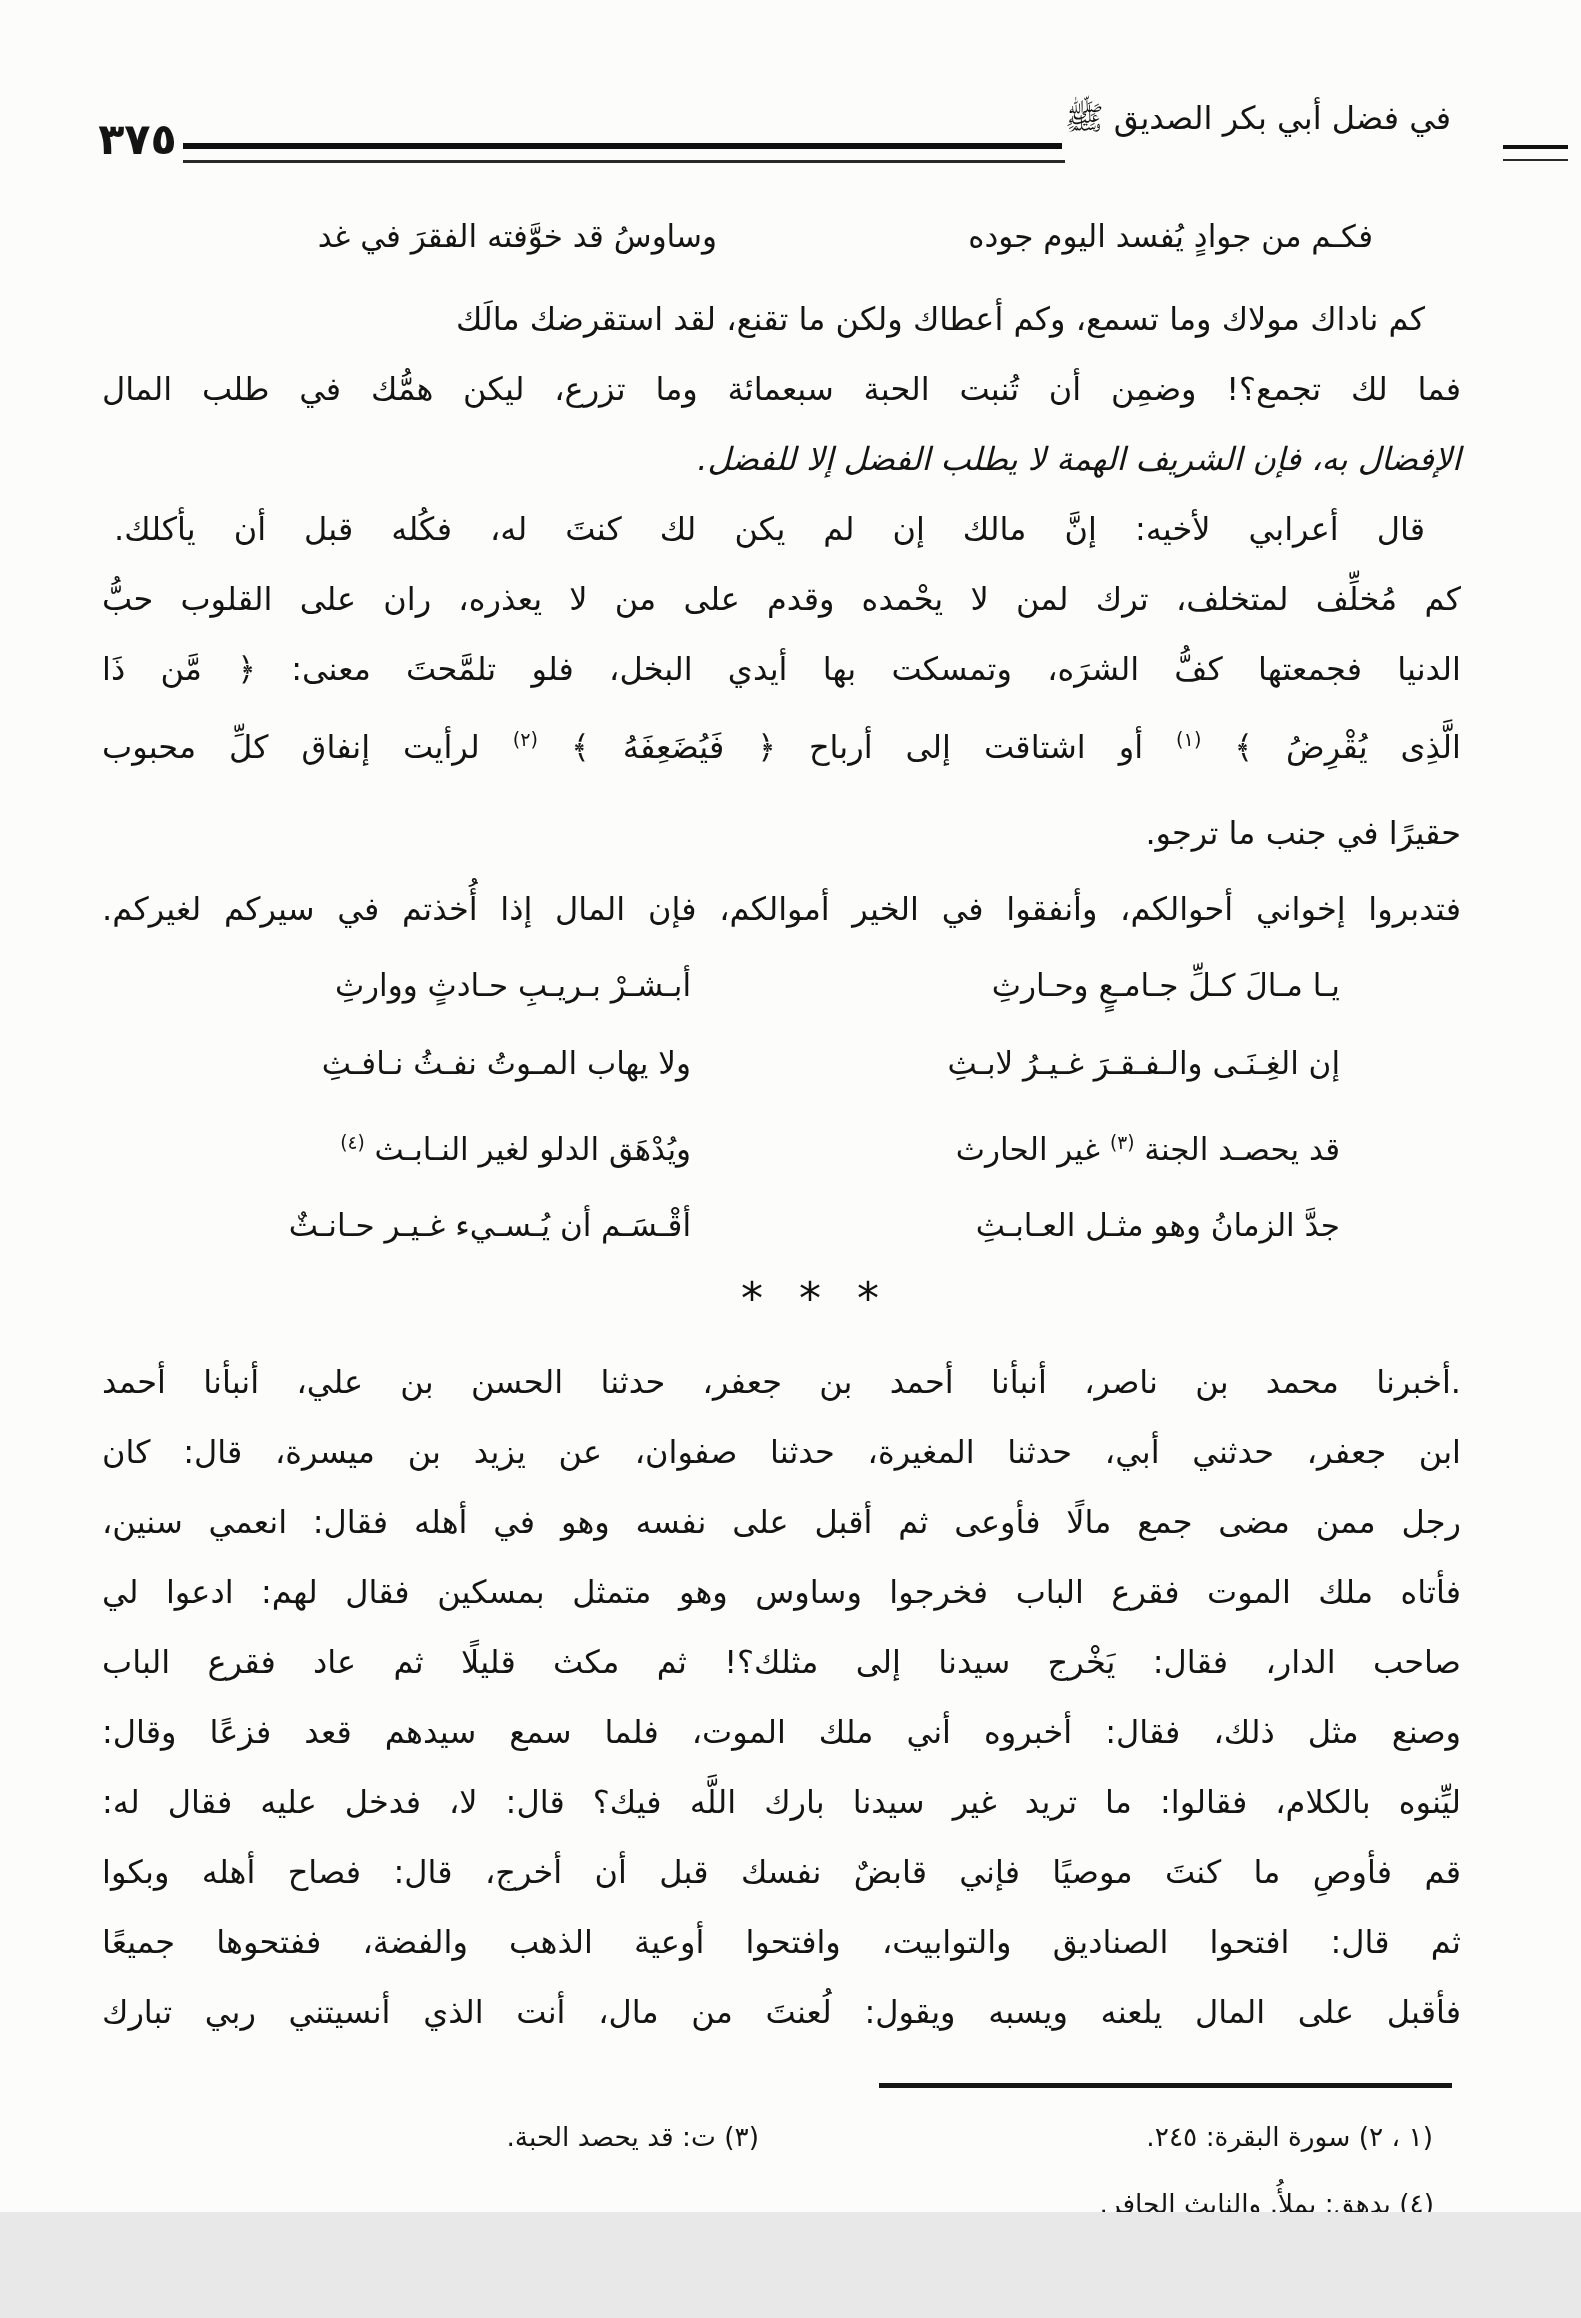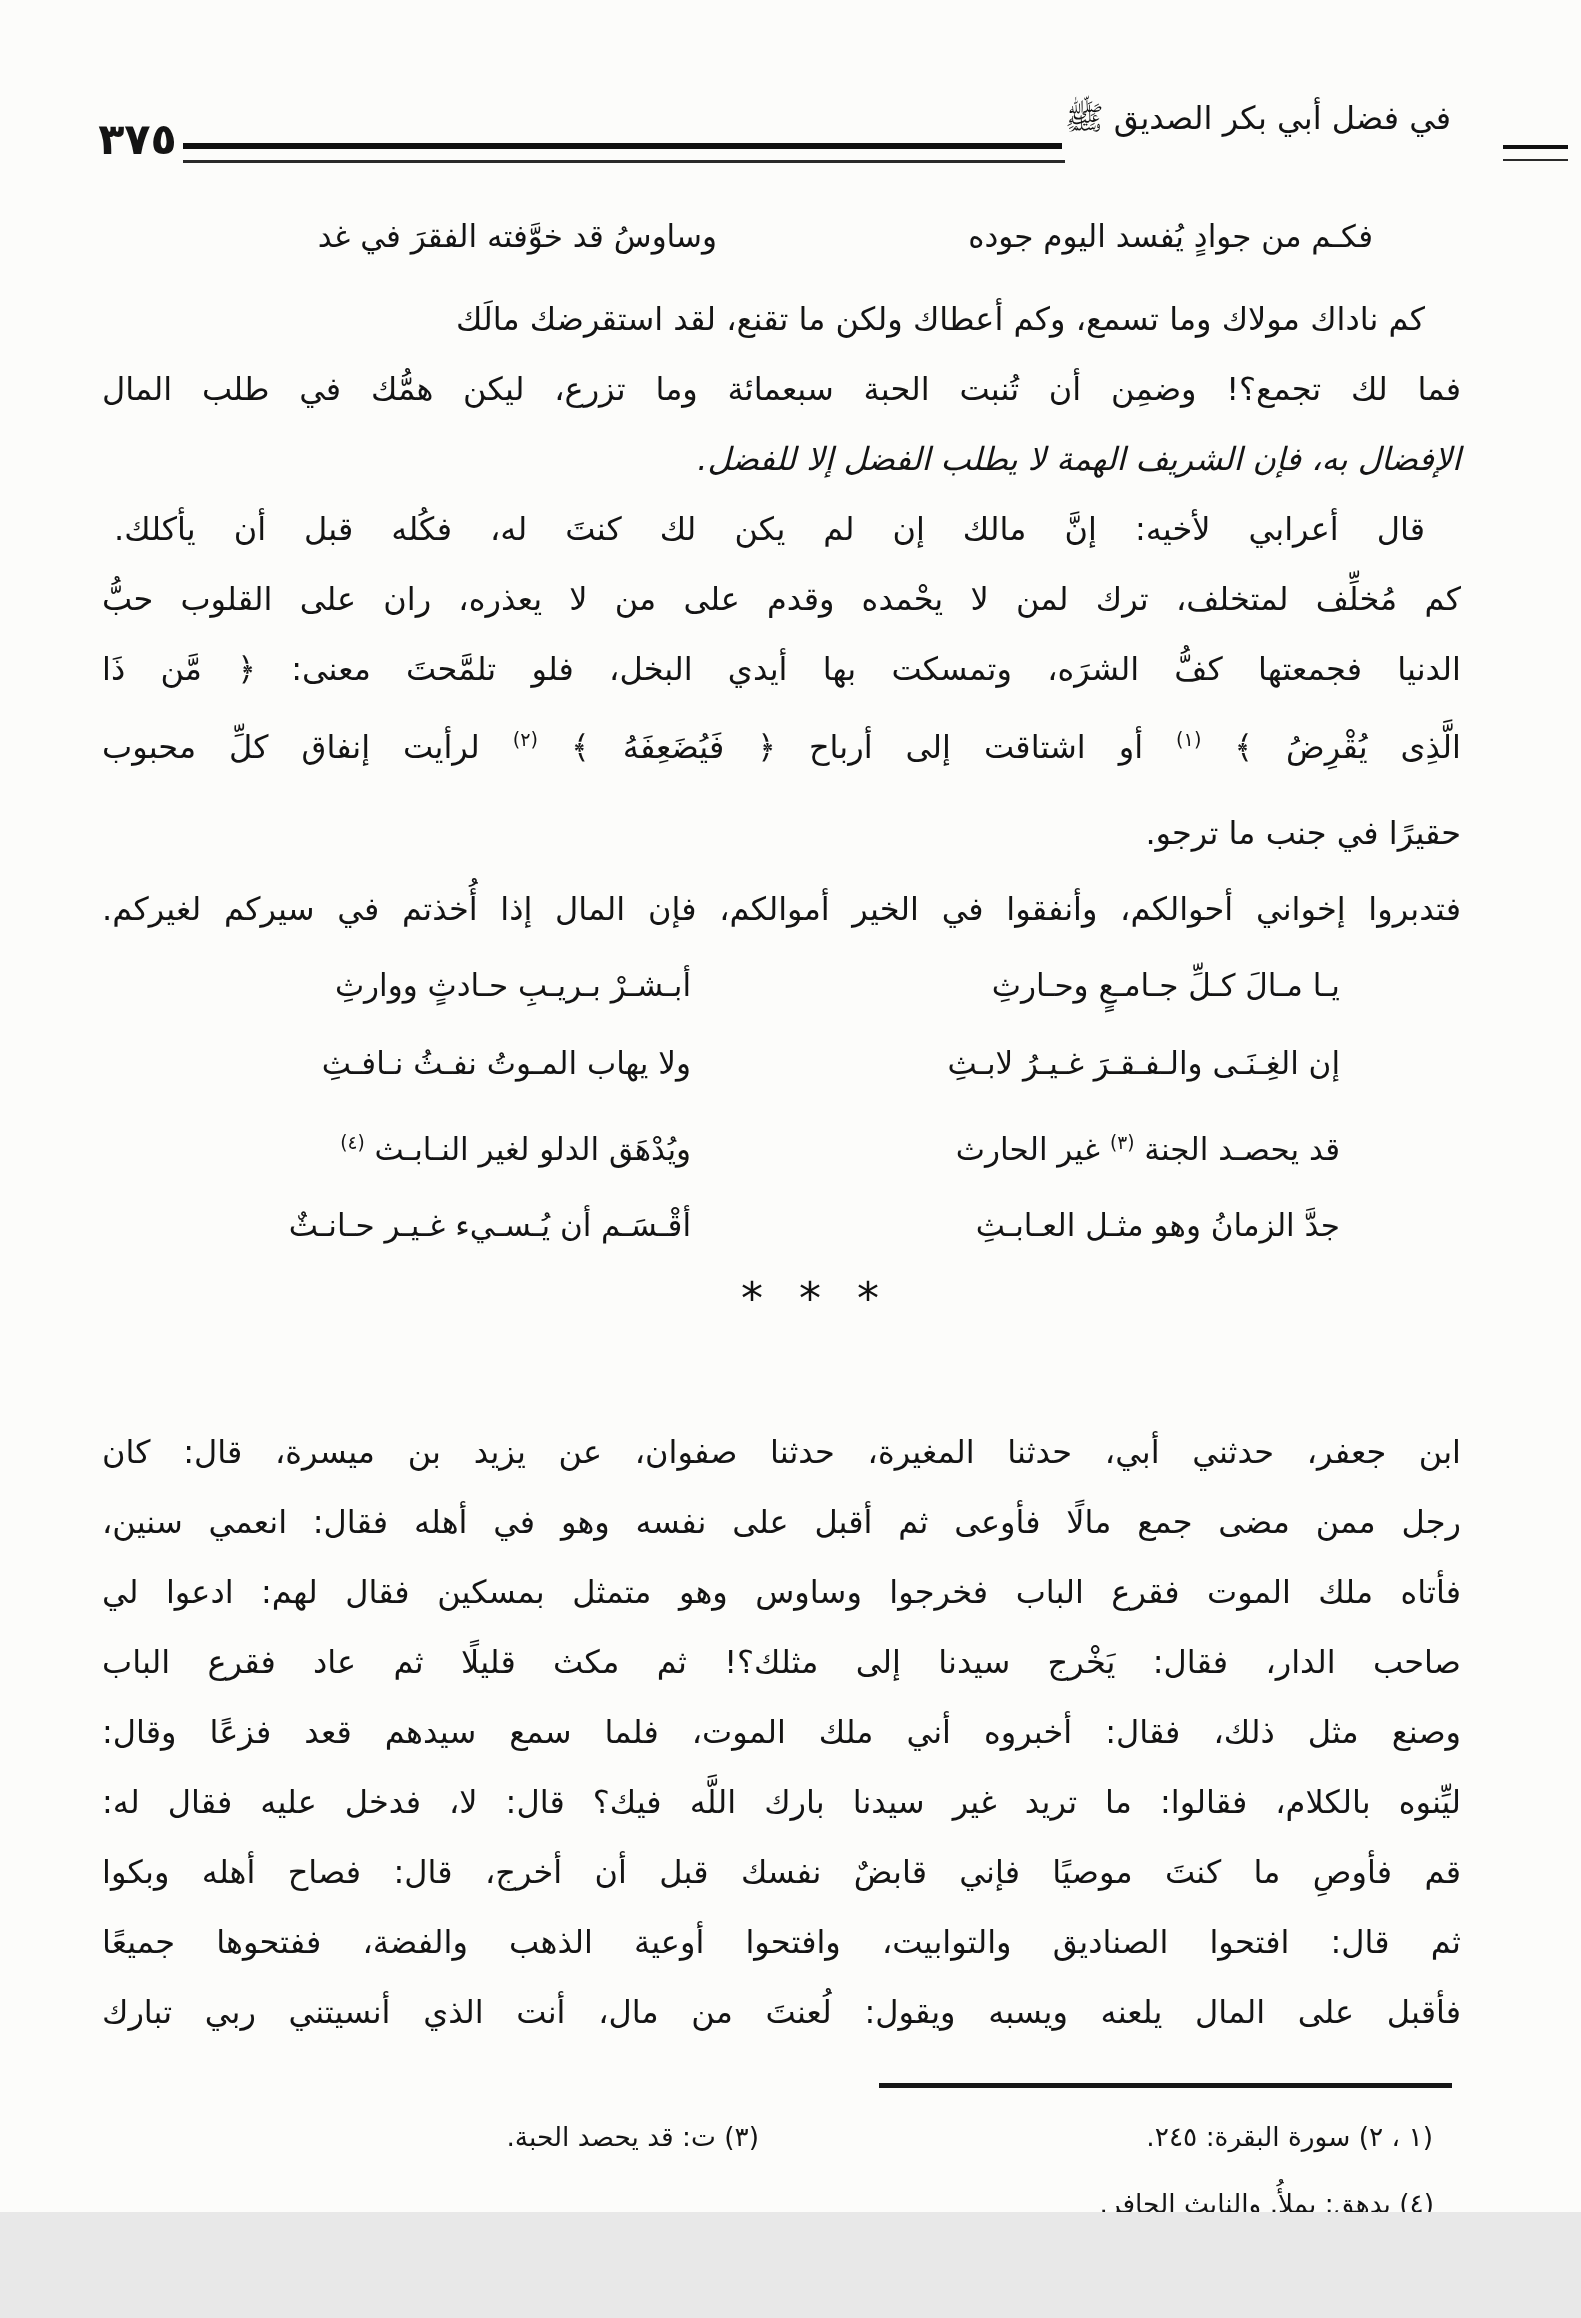--- a/index.html
+++ b/index.html
@@ -95,20 +95,21 @@
   </div>
   <div class="hemi" style="left:230px;top:1119px;width:461px;">
     <span>ويُدْهَق الدلو لغير النـابـث </span><span class="fnmark">(٤)</span>
   </div>
 
   <div class="hemi" style="left:862px;top:1201px;width:478px;">جدَّ الزمانُ وهو مثـل العـابـثِ</div>
   <div class="hemi" style="left:230px;top:1201px;width:461px;">أقْـسَـم أن يُـسـيء غـيـر حـانـثٌ</div>
 
   <div class="stars">* * *</div>
 
+  <div class="line just" style="top:1358px;">.أخبرنا محمد بن ناصر، أنبأنا أحمد بن جعفر، حدثنا الحسن بن علي، أنبأنا أحمد</div>
   <div class="line just" style="top:1428px;">ابن جعفر، حدثني أبي، حدثنا المغيرة، حدثنا صفوان، عن يزيد بن ميسرة، قال: كان</div>
   <div class="line just" style="top:1498px;">رجل ممن مضى جمع مالًا فأوعى ثم أقبل على نفسه وهو في أهله فقال: انعمي سنين،</div>
   <div class="line just" style="top:1568px;">فأتاه ملك الموت فقرع الباب فخرجوا وساوس وهو متمثل بمسكين فقال لهم: ادعوا لي</div>
   <div class="line just" style="top:1638px;">صاحب الدار، فقال: يَخْرج سيدنا إلى مثلك؟! ثم مكث قليلًا ثم عاد فقرع الباب</div>
   <div class="line just" style="top:1708px;">وصنع مثل ذلك، فقال: أخبروه أني ملك الموت، فلما سمع سيدهم قعد فزعًا وقال:</div>
   <div class="line just" style="top:1778px;">ليِّنوه بالكلام، فقالوا: ما تريد غير سيدنا بارك اللَّه فيك؟ قال: لا، فدخل عليه فقال له:</div>
   <div class="line just" style="top:1848px;">قم فأوصِ ما كنتَ موصيًا فإني قابضٌ نفسك قبل أن أخرج، قال: فصاح أهله وبكوا</div>
   <div class="line just" style="top:1918px;">ثم قال: افتحوا الصناديق والتوابيت، وافتحوا أوعية الذهب والفضة، ففتحوها جميعًا</div>
   <div class="line just" style="top:1988px;">فأقبل على المال يلعنه ويسبه ويقول: لُعنتَ من مال، أنت الذي أنسيتني ربي تبارك</div>
 

